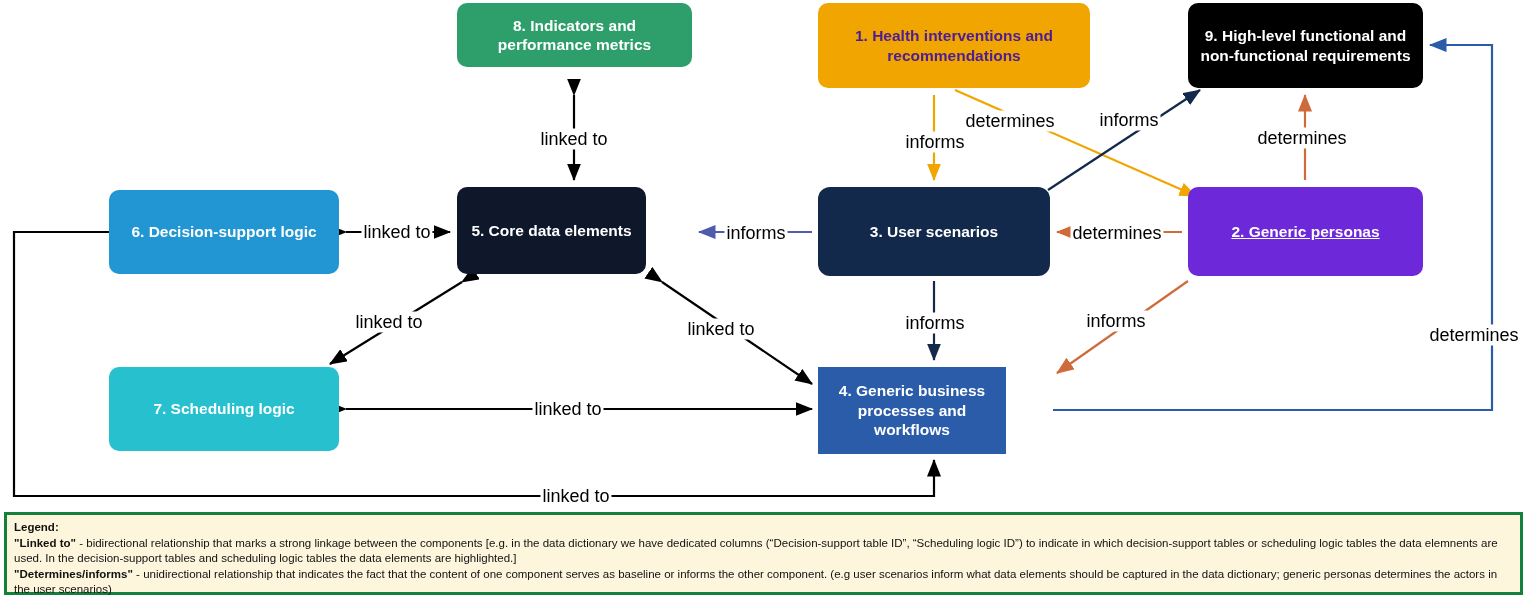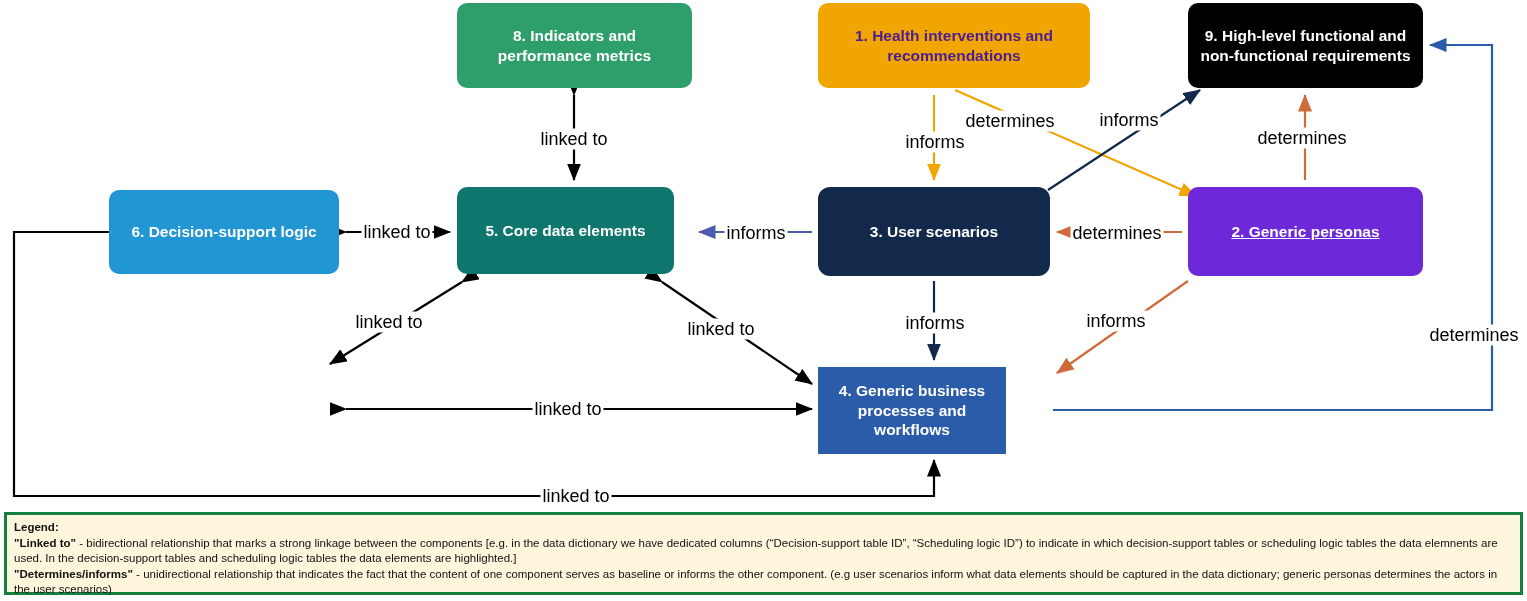--- a/index.html
+++ b/index.html
@@ -145,48 +145,51 @@
 
     <g>
       <line x1="346" y1="409" x2="812" y2="409" stroke="#000000" stroke-width="2.2" marker-start="url(#ah-black)" marker-end="url(#ah-black)"></line>
     </g>
 
     <g>
       <path d="M116,232 L14,232 L14,496 L934,496 L934,460" fill="none" stroke="#000000" stroke-width="2.2" marker-start="url(#ah-black)" marker-end="url(#ah-black)"></path>
     </g>
   </svg>
 
-  <div class="node" style="left:457px; top:3px; width:235px; height:85px; background:#2e9e6b;">
+  <div class="node" style="left:457px; top:3px; width:235px; height:64px; background:#2e9e6b;">
     <span>8. Indicators and performance metrics</span>
   </div>
 
   <div class="node" style="left:818px; top:3px; width:272px; height:85px; background:#f0a500; color:#4c1d95;">
     <span>1. Health interventions and recommendations</span>
   </div>
 
   <div class="node" style="left:1188px; top:3px; width:235px; height:85px; background:#000000;">
     <span>9. High-level functional and non-functional requirements</span>
   </div>
 
   <div class="node" style="left:109px; top:190px; width:230px; height:84px; background:#2196d3;justify-content:center;">
     <span>6. Decision-support logic</span>
   </div>
 
-  <div class="node" style="left:457px; top:187px; width:217px; height:87px; background:#0f766e;">
+  <div class="node" style="left:457px; top:187px; width:189px; height:87px; background:#0f172a;">
     <span>5. Core data elements</span>
   </div>
 
   <div class="node" style="left:818px; top:187px; width:232px; height:89px; background:#13294b; border-radius:12px;">
     <span>3. User scenarios</span>
   </div>
 
   <div class="node" style="left:1188px; top:187px; width:235px; height:89px; background:#6d28d9;text-decoration:underline;">
     <span>2. Generic personas</span>
   </div>
 
+  <div class="node" style="left:109px; top:367px; width:230px; height:84px; background:#26c0cf;">
+    <span>7. Scheduling logic</span>
+  </div>
 
   <div class="node" style="left:818px; top:367px; width:188px; height:87px; background:#2a5caa; border-radius:0;">
     <span>4. Generic business processes and workflows</span>
   </div>
 
   <div class="edge-label" style="left:574px; top:139px;">linked to</div>
   <div class="edge-label" style="left:397px; top:232px;">linked to</div>
   <div class="edge-label" style="left:756px; top:233px;">informs</div>
   <div class="edge-label" style="left:1117px; top:233px;">determines</div>
   <div class="edge-label" style="left:935px; top:142px;">informs</div>

